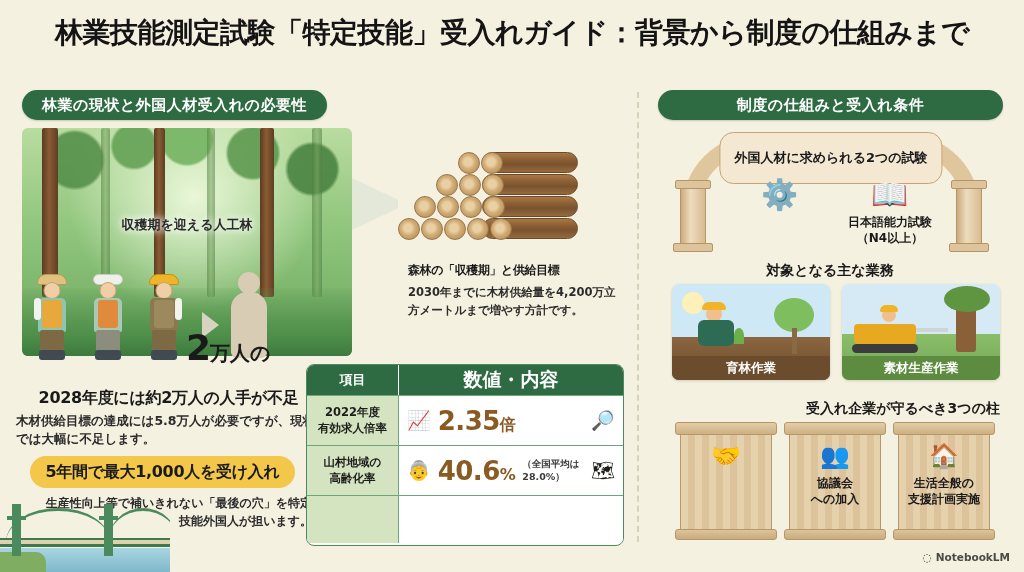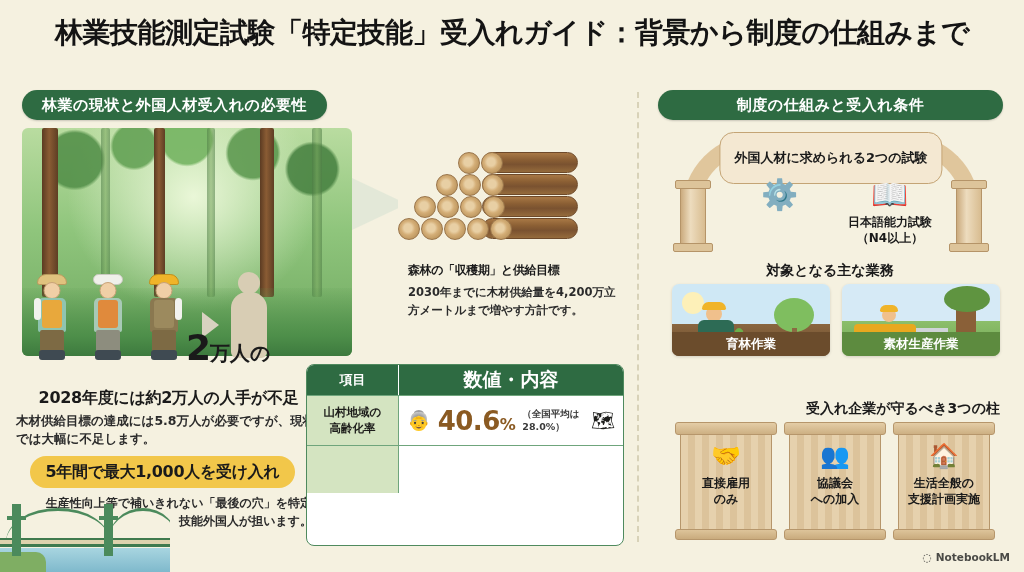--- a/index.html
+++ b/index.html
@@ -220,21 +220,21 @@
   .exam .lbl { margin-top:5px; font-size:12px; font-weight:800; color:#1a1a1a; line-height:1.3; }
 
   .rhead {
     position:absolute; width:340px; left:660px; text-align:center;
     font-size:14px; font-weight:800; color:#1a1a1a;
   }
   #rhead-jobs { top:262px; }
   #rhead-pillars { top:400px;text-align:right; }
 
   .jobcard {
-    position:absolute; top:284px; width:158px; height:72px;
+    position:absolute; top:284px; width:158px; height:96px;
     border-radius:7px; overflow:hidden; box-shadow:0 1px 3px rgba(0,0,0,.15);
   }
   .jobcard .scene { position:absolute; inset:0; }
   .jobcard .cap {
     position:absolute; left:0; right:0; bottom:0; height:24px;
     display:flex; align-items:center; justify-content:center;
     font-size:12.5px; font-weight:800; color:#fff;
   }
   #job-0 .scene { background:linear-gradient(180deg,#cfe8f5 0%,#cfe8f5 55%,#8a6640 55%,#6b4c2c 100%); }
   #job-1 .scene { background:linear-gradient(180deg,#d6eaf6 0%,#d6eaf6 52%,#8cbe6a 52%,#6fa554 100%); }
@@ -278,20 +278,21 @@
 
   <div class="forest-img">
     <div class="canopy"></div>
     <div class="trunk" style="left:6%;width:16px;"></div>
     <div class="trunk s" style="left:24%;width:9px;"></div>
     <div class="trunk" style="left:40%;width:11px;"></div>
     <div class="trunk s" style="left:56%;width:8px;"></div>
     <div class="trunk" style="left:72%;width:14px;"></div>
     <div class="trunk s" style="left:88%;width:10px;"></div>
     <div class="understory"></div>
+    <div class="img-caption">収穫期を迎える人工林</div>
   </div>
 
   <div class="workers">
     <div class="worker" style="left:0;">
       <div class="w-hat" style="background:#e0c27e;border:1px solid #b89a5d;"></div>
       <div class="w-head"></div>
       <div class="w-body" style="background:#8fc4b0;"></div>
       <div class="w-vest" style="background:#e8a83c;"></div>
       <div class="w-towel" style="left:6px;"></div>
       <div class="w-legs"></div>
@@ -376,20 +377,28 @@
 
   <div class="mid-head">森林の「収穫期」と供給目標</div>
   <div class="mid-body">2030年までに木材供給量を4,200万立方メートルまで増やす方計です。</div>
 
   <div class="table">
     <div class="thead">
       <div class="c1">項目</div>
       <div class="c2">数値・内容</div>
     </div>
 
+    <div class="trow">
+      <div class="c1">2022年度<br>有効求人倍率</div>
+      <div class="c2">
+        <span class="ticon">📈</span>
+        <span class="tval"><span>2.35</span><span class="sm">倍</span></span>
+        <span class="ticon right">🔎</span>
+      </div>
+    </div>
 
     <div class="trow">
       <div class="c1">山村地域の<br>高齢化率</div>
       <div class="c2">
         <span class="ticon">👵</span>
         <span class="tval"><span>40.6</span><span class="sm">%</span></span>
         <span class="tnote">（全国平均は28.0%）</span>
         <span class="ticon right">🗺</span>
       </div>
     </div>
@@ -448,21 +457,20 @@
     <div class="cap">素材生産作業</div>
   </div>
 
   <div class="rhead" id="rhead-pillars">受入れ企業が守るべき3つの柱</div>
 
   <div class="pillar" style="left:680px;">
     <div class="ptop"></div>
       <div class="pshaft"></div>
       <div class="pbase"></div>
     <div class="picon">🤝</div>
-    <div class="plabel">直接雇用<br>のみ</div>
   </div>
   <div class="pillar" style="left:789px;">
     <div class="ptop"></div>
       <div class="pshaft"></div>
       <div class="pbase"></div>
     <div class="picon">👥</div>
     <div class="plabel">協議会<br>への加入</div>
   </div>
   <div class="pillar" style="left:898px;">
     <div class="ptop"></div>

